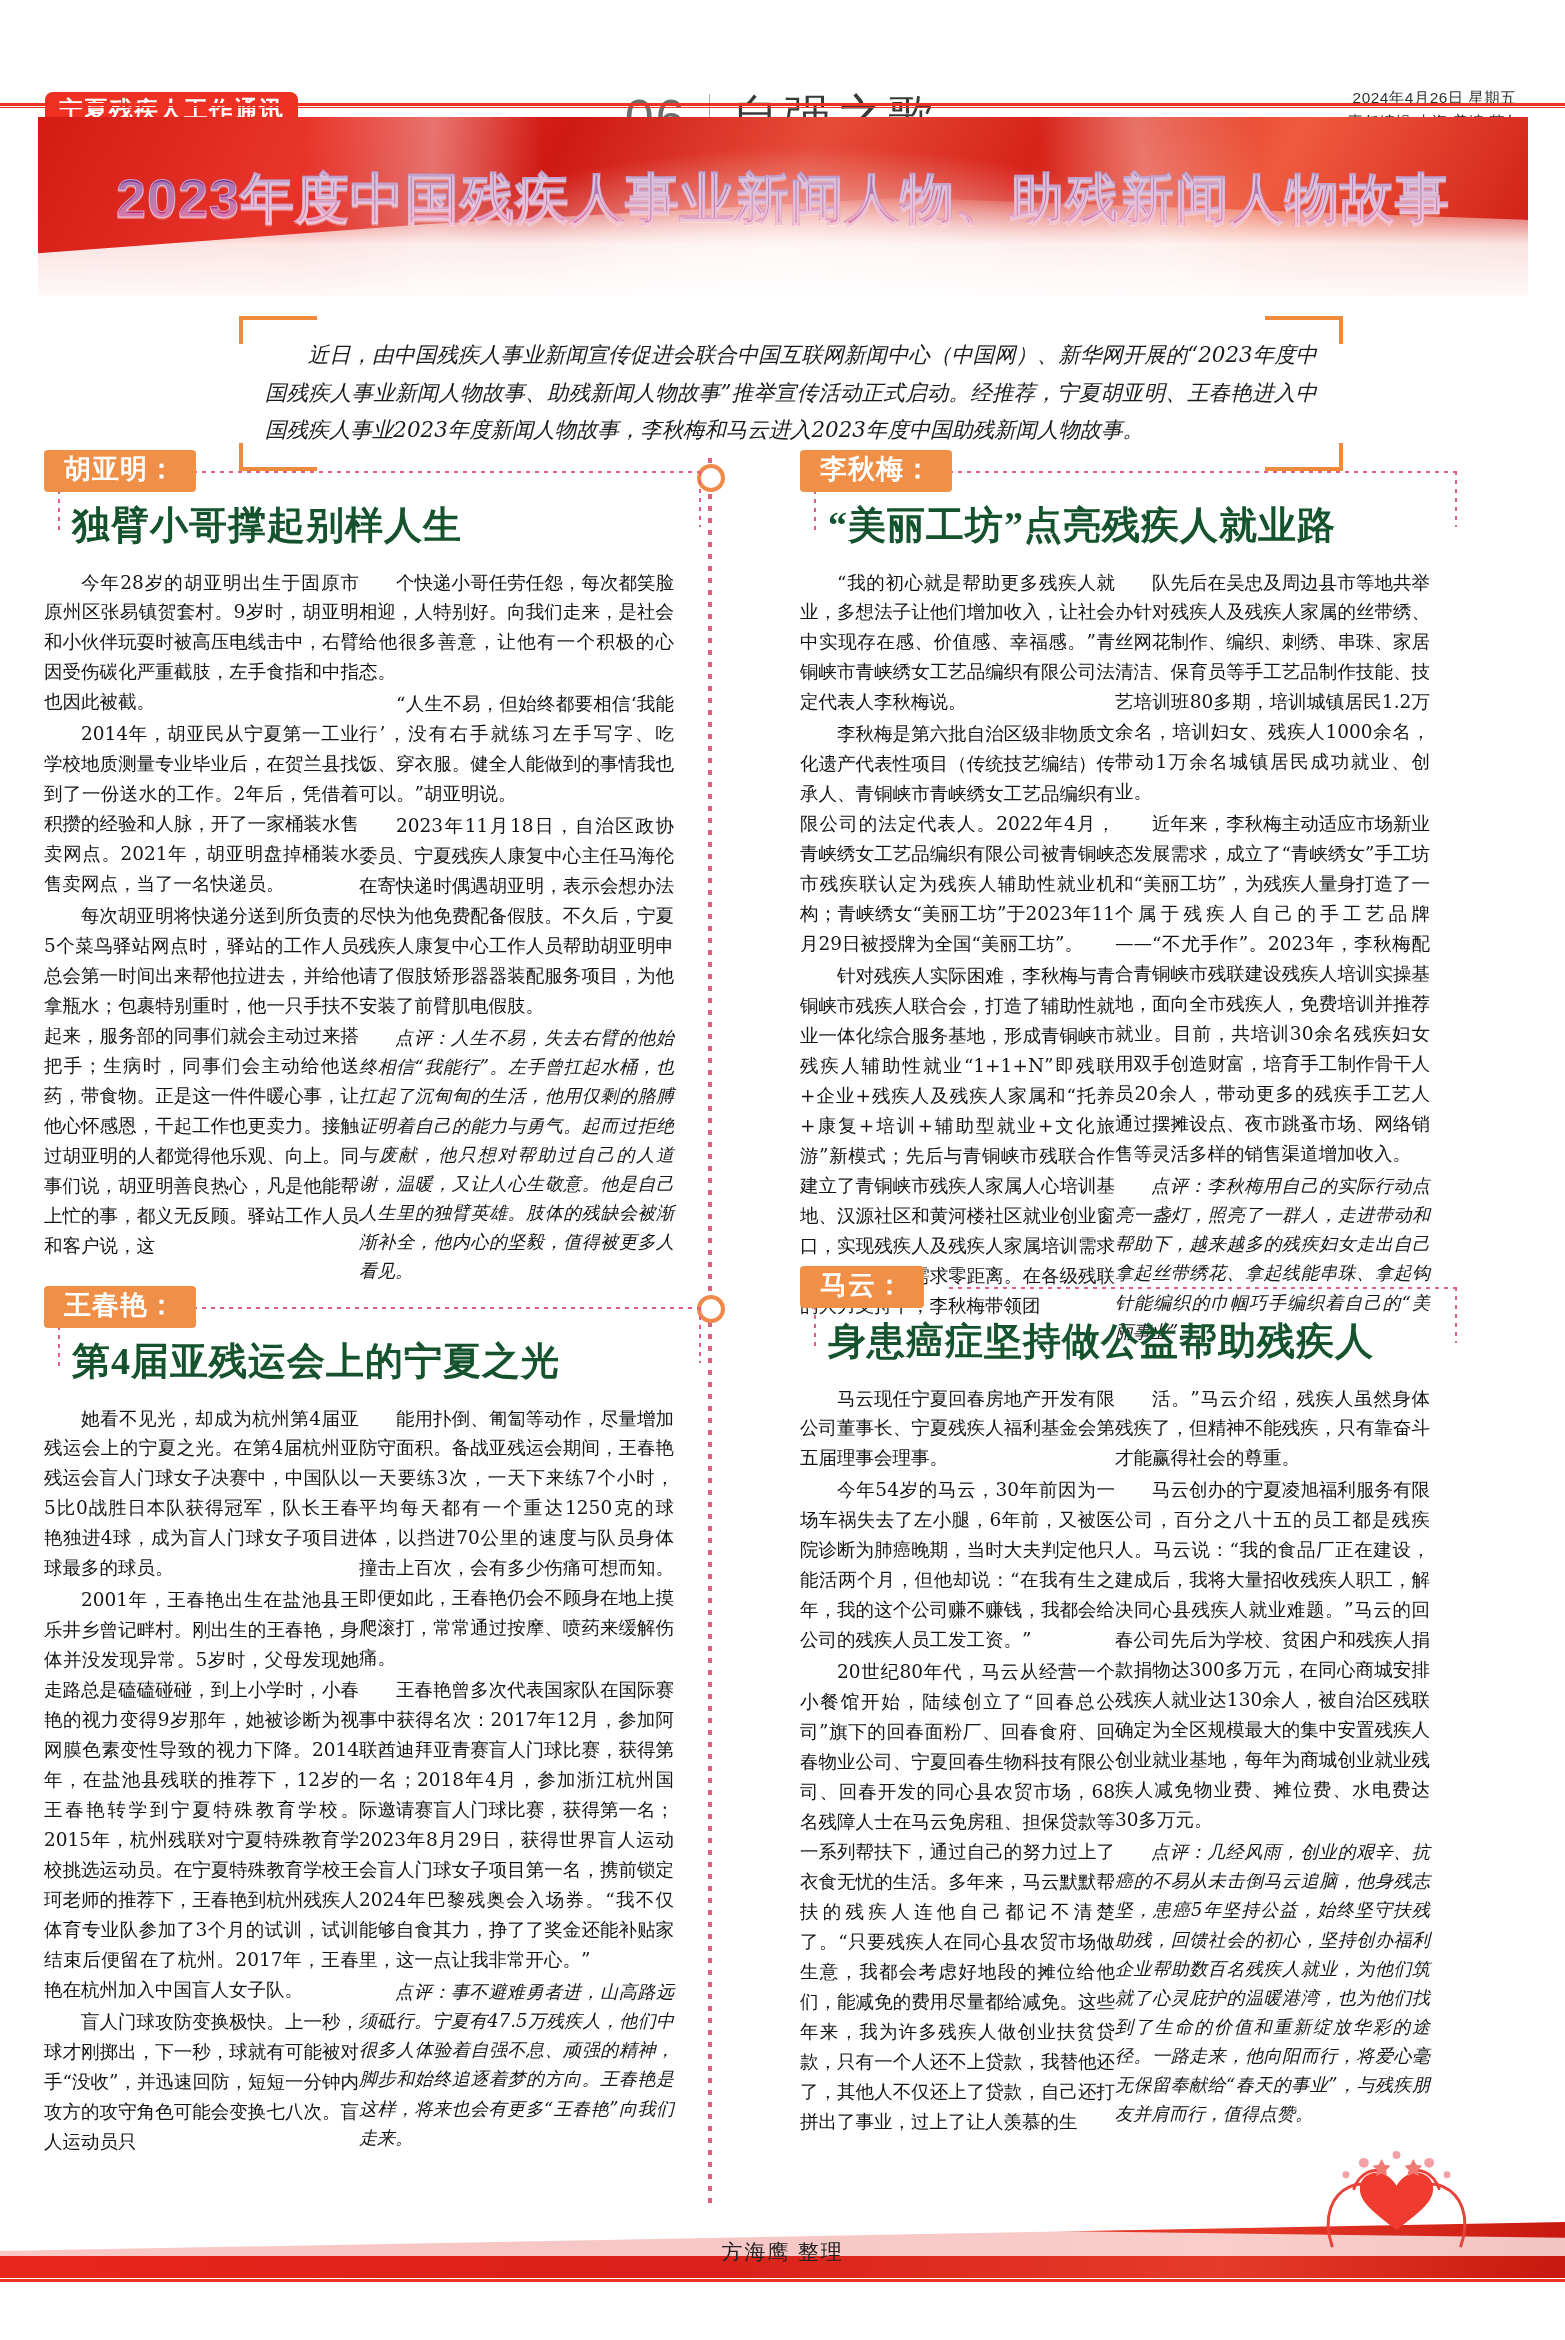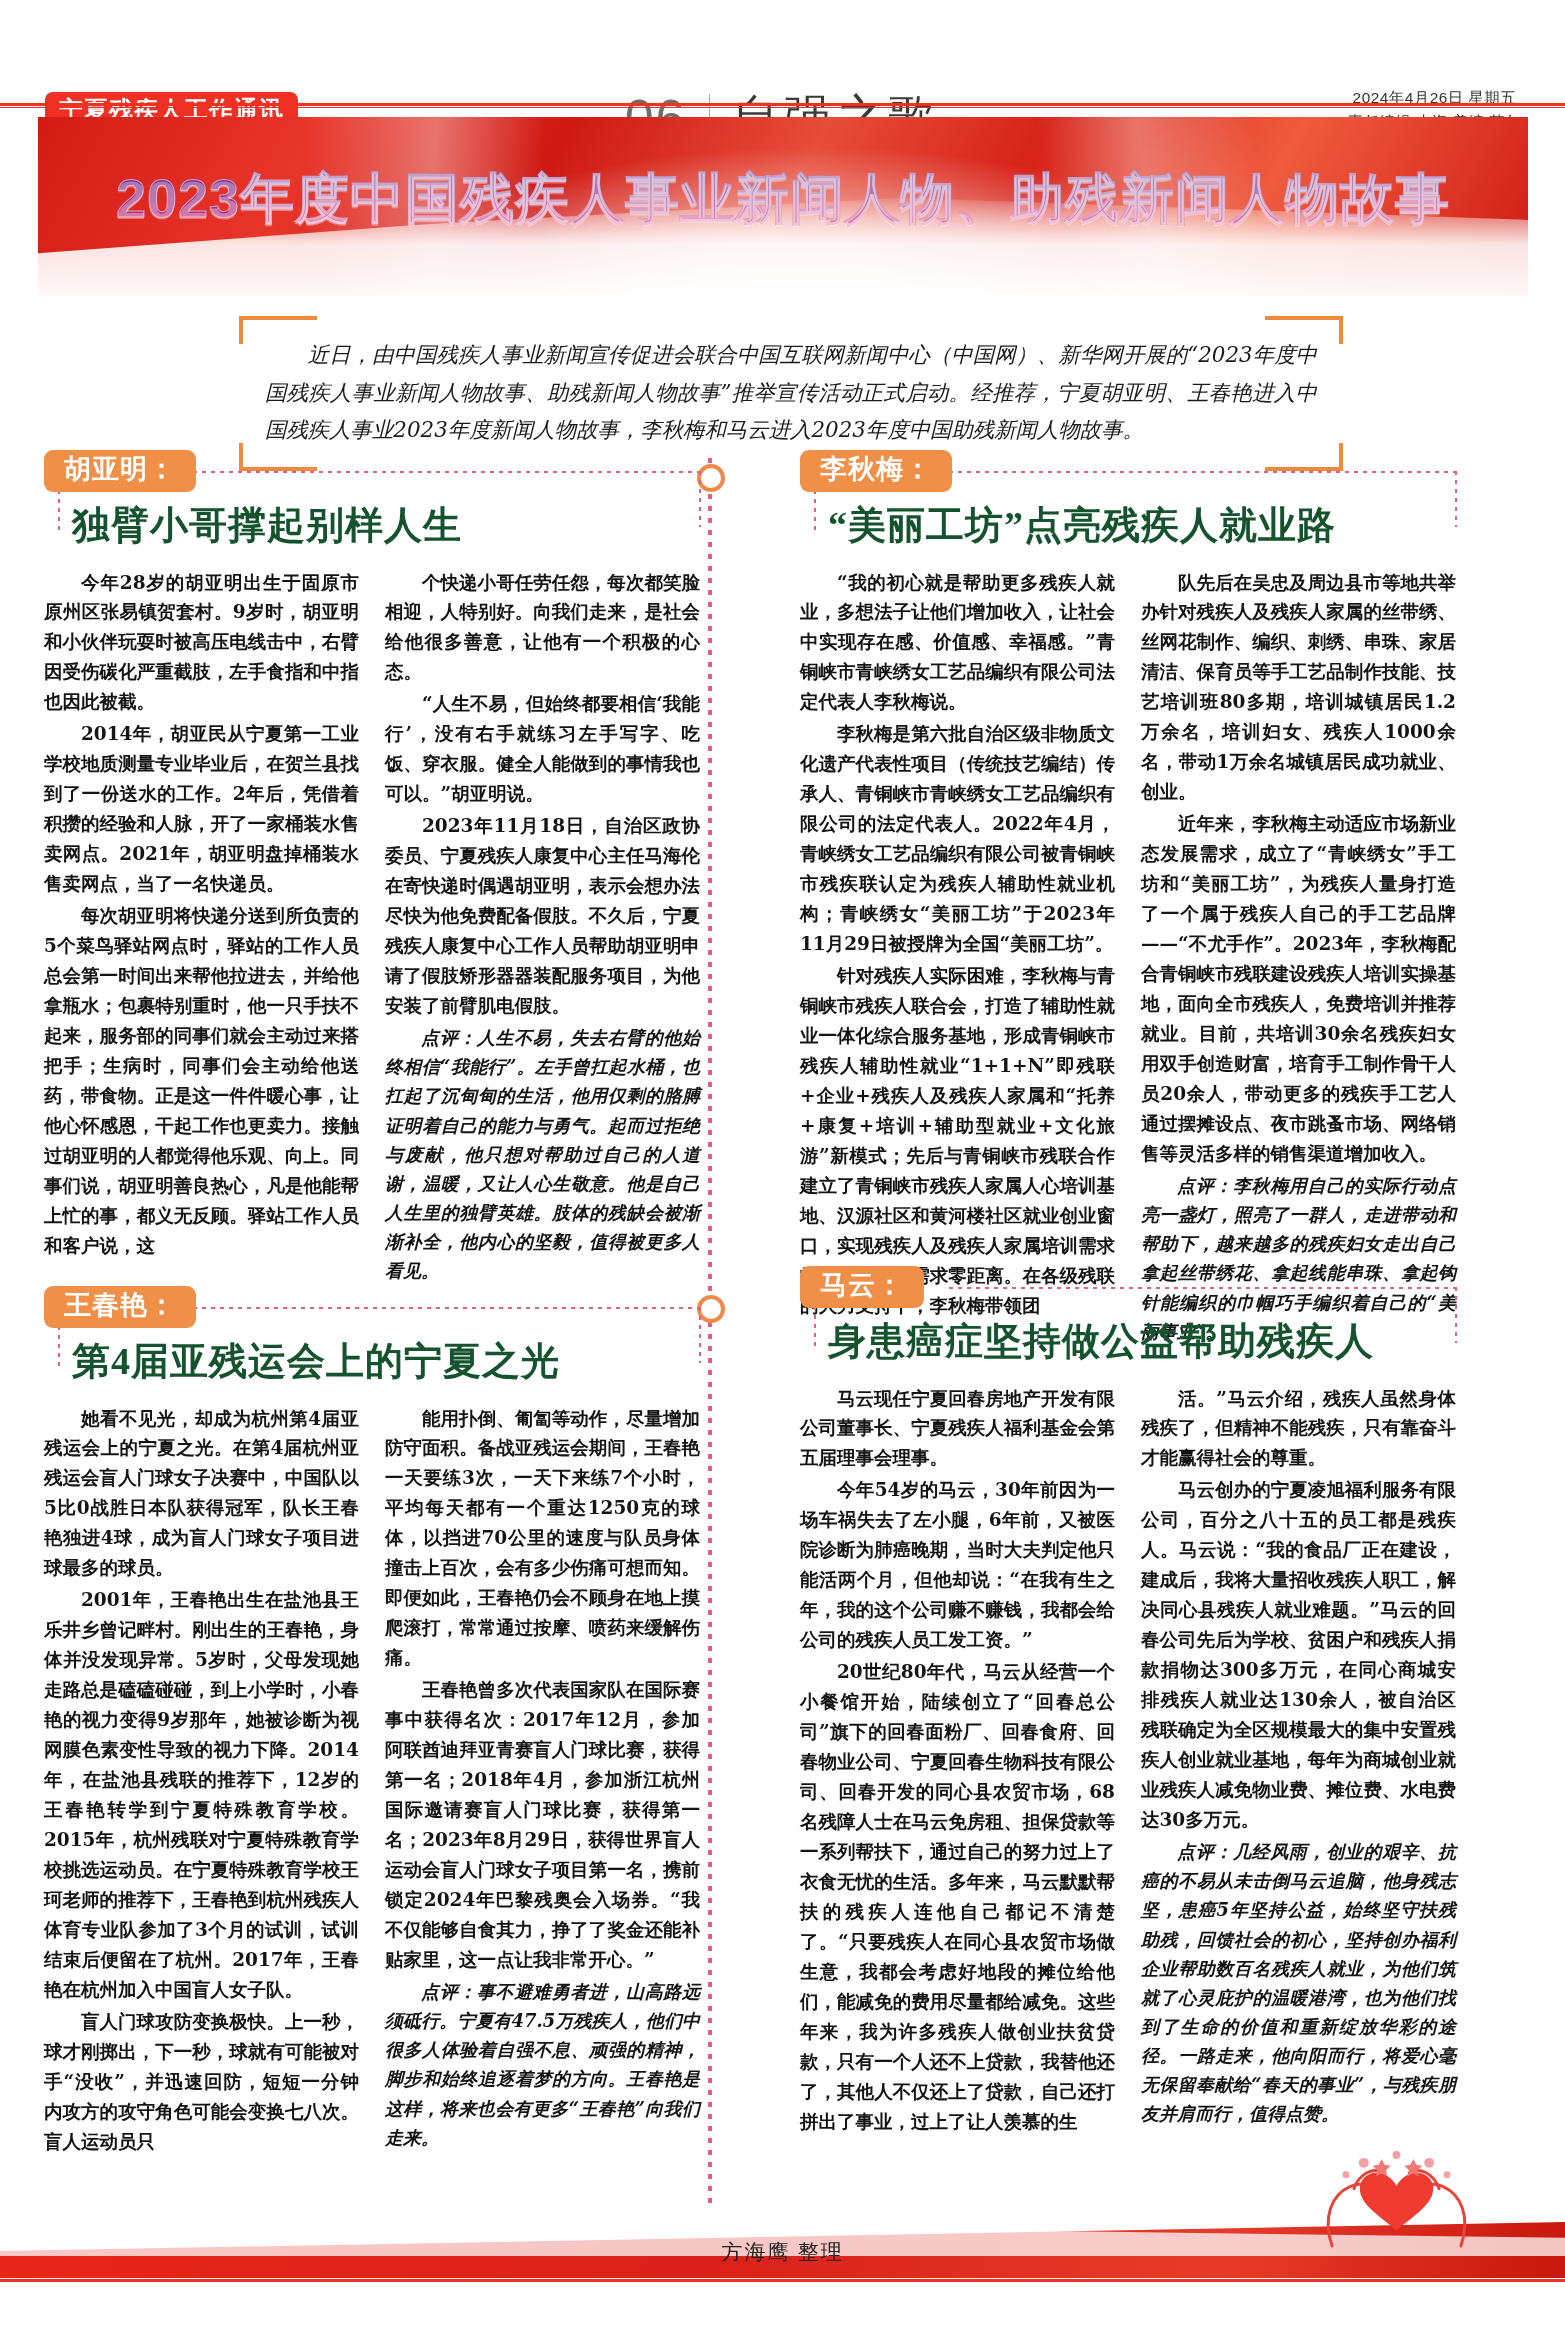--- a/index.html
+++ b/index.html
@@ -103,21 +103,21 @@
   .vdiv { position:absolute; left:708px; top:458px; width:4px; height:1751px;
           background:repeating-linear-gradient(180deg,#e0607f 0 5px, transparent 5px 12px); }
   .vdot-ring { position:absolute; left:697px; width:28px; height:28px;
           border:4px solid #ef8a4a; border-radius:50%; background:#fff; }
 
   
   .sec { position:relative; margin-bottom:14px; }
   .sec-tagrow { position:relative; height:46px; }
   .sec-tag {
     display:inline-block; background:#f09048; color:#fff;
-    border-radius:9px; padding:5px 20px 7px 20px;
+    border-radius:4px; padding:5px 20px 7px 20px;
     font-family:"Liberation Sans","DejaVu Sans",sans-serif;
     font-size:27px; font-weight:700; letter-spacing:1px; line-height:1.1;
     position:relative; z-index:3;
   }
   .sec-dotline {
     position:absolute; left:149px; right:0; top:21px; height:2px;
     background:repeating-linear-gradient(90deg,#e0607f 0 4px, transparent 4px 9px);
   }
   .sec-dotline-v {
     position:absolute; right:0; top:21px; width:2px; height:56px;
@@ -128,21 +128,21 @@
     background:repeating-linear-gradient(180deg,#e0607f 0 4px, transparent 4px 9px);
   }
   .sec-headline {
     margin:6px 0 0 28px;
     font-family:Liberation Serif, serif;
     font-size:38px; font-weight:700; color:#14532d; letter-spacing:1px;
     line-height:1.25;
   }
 
   
-  .art { display:flex; gap:26px; margin-top:18px;font-weight:bold; }
+  .art { display:flex; margin-top:18px; }
   .art .sub { width:315px; }
   .p {
     font-family:"DejaVu Serif","Liberation Serif",serif;
     font-size:18.5px; line-height:1.62; color:#141414;
     text-align:justify; text-indent:2em; margin-bottom:2px;
   }
   .p.kai { font-style:italic; font-size:18px; }
 
   
   .footer-band {

